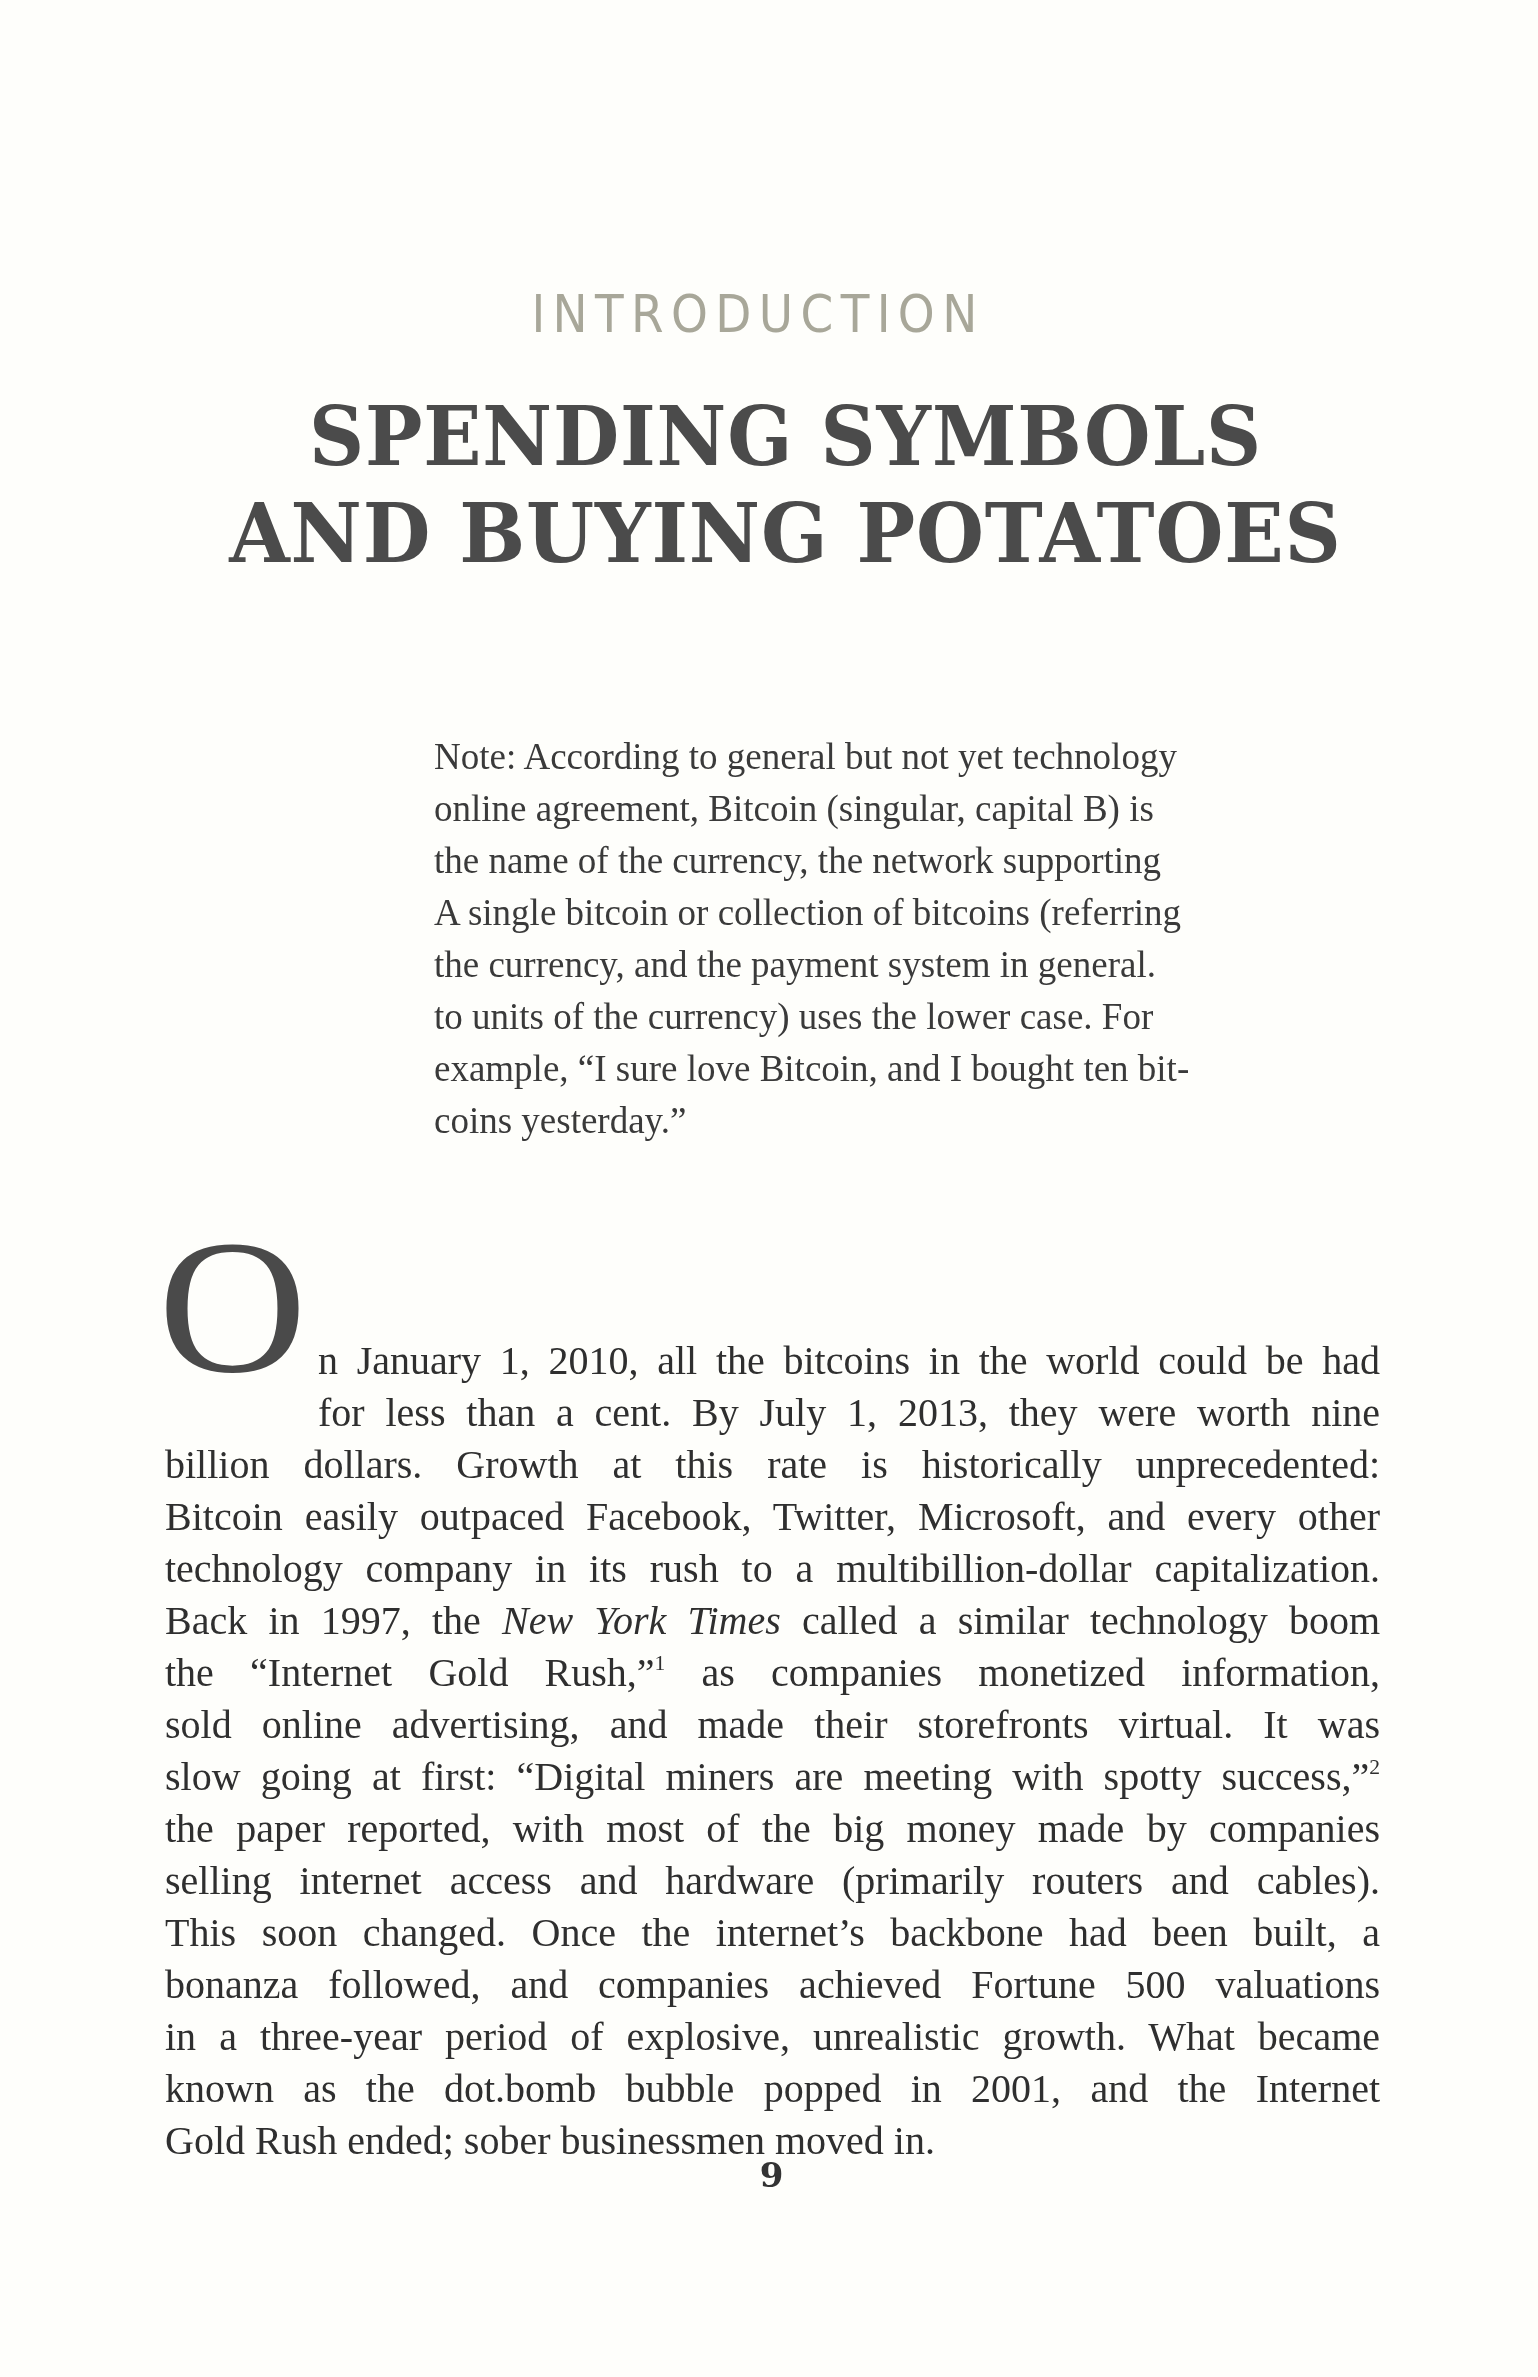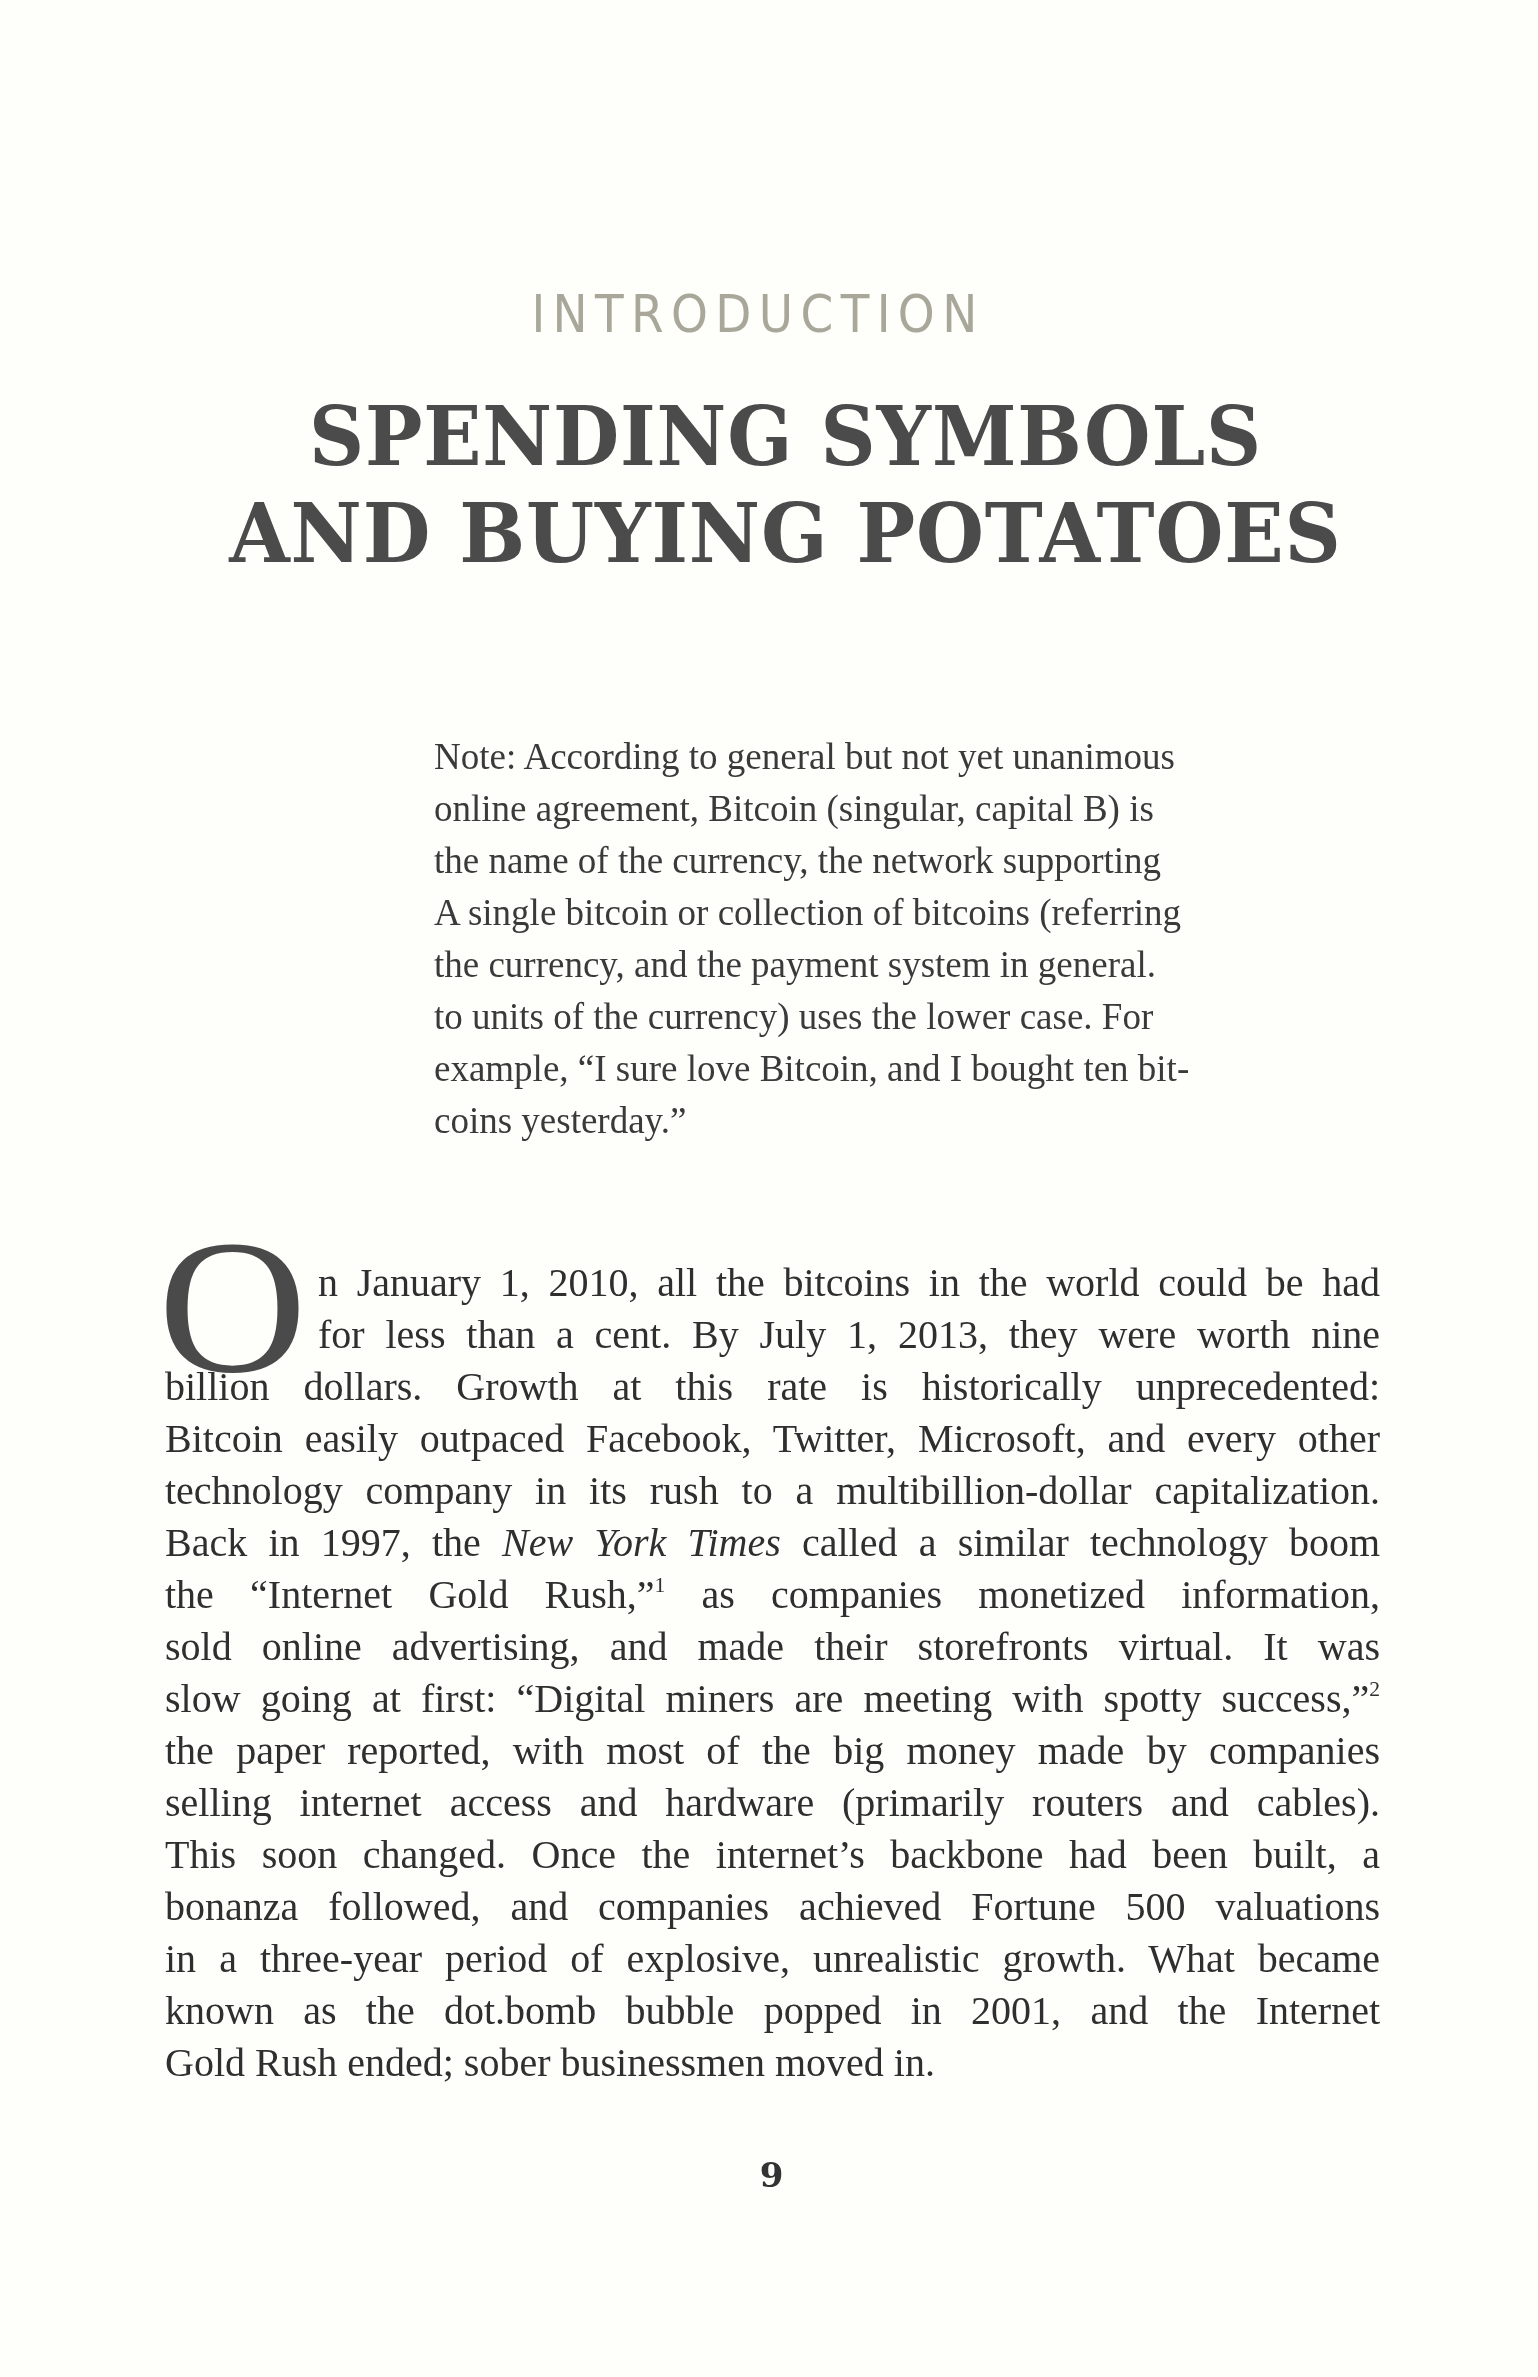--- a/index.html
+++ b/index.html
@@ -55,21 +55,21 @@
     font-family: "Liberation Serif", serif;
     font-size: 37px;
     line-height: 52px;
     color: #3a3a3a;
   }
   .note-line { display: block; white-space: nowrap; }
 
   .body-text {
     position: absolute;
     left: 165px; width: 1215px;
-    top: 1257px;
+    top: 1335px;
     font-family: "Liberation Serif", serif;
     font-size: 40px;
     line-height: 52px;
     color: #2f2f2f;
   }
   .body-line {
     display: block;
     text-align: justify;
     text-align-last: justify;
     white-space: nowrap;
@@ -114,21 +114,21 @@
 <div class="page">
 
   <div class="chapter-label">INTRODUCTION</div>
 
   <h1 class="title">
     <span class="title-line l1">SPENDING SYMBOLS</span>
     <span class="title-line l2">AND BUYING POTATOES</span>
   </h1>
 
   <div class="note">
-    <span class="note-line">Note: According to general but not yet unanimous</span>
+    <span class="note-line">Note: According to general but not yet technology</span>
     <span class="note-line">online agreement, Bitcoin (singular, capital B) is</span>
     <span class="note-line">the name of the currency, the network supporting</span>
     <span class="note-line">A single bitcoin or collection of bitcoins (referring</span>
     <span class="note-line">the currency, and the payment system in general.</span>
     <span class="note-line">to units of the currency) uses the lower case. For</span>
     <span class="note-line">example, “I sure love Bitcoin, and I bought ten bit-</span>
     <span class="note-line">coins yesterday.”</span>
   </div>
 
   <div class="drop-cap">O</div>

